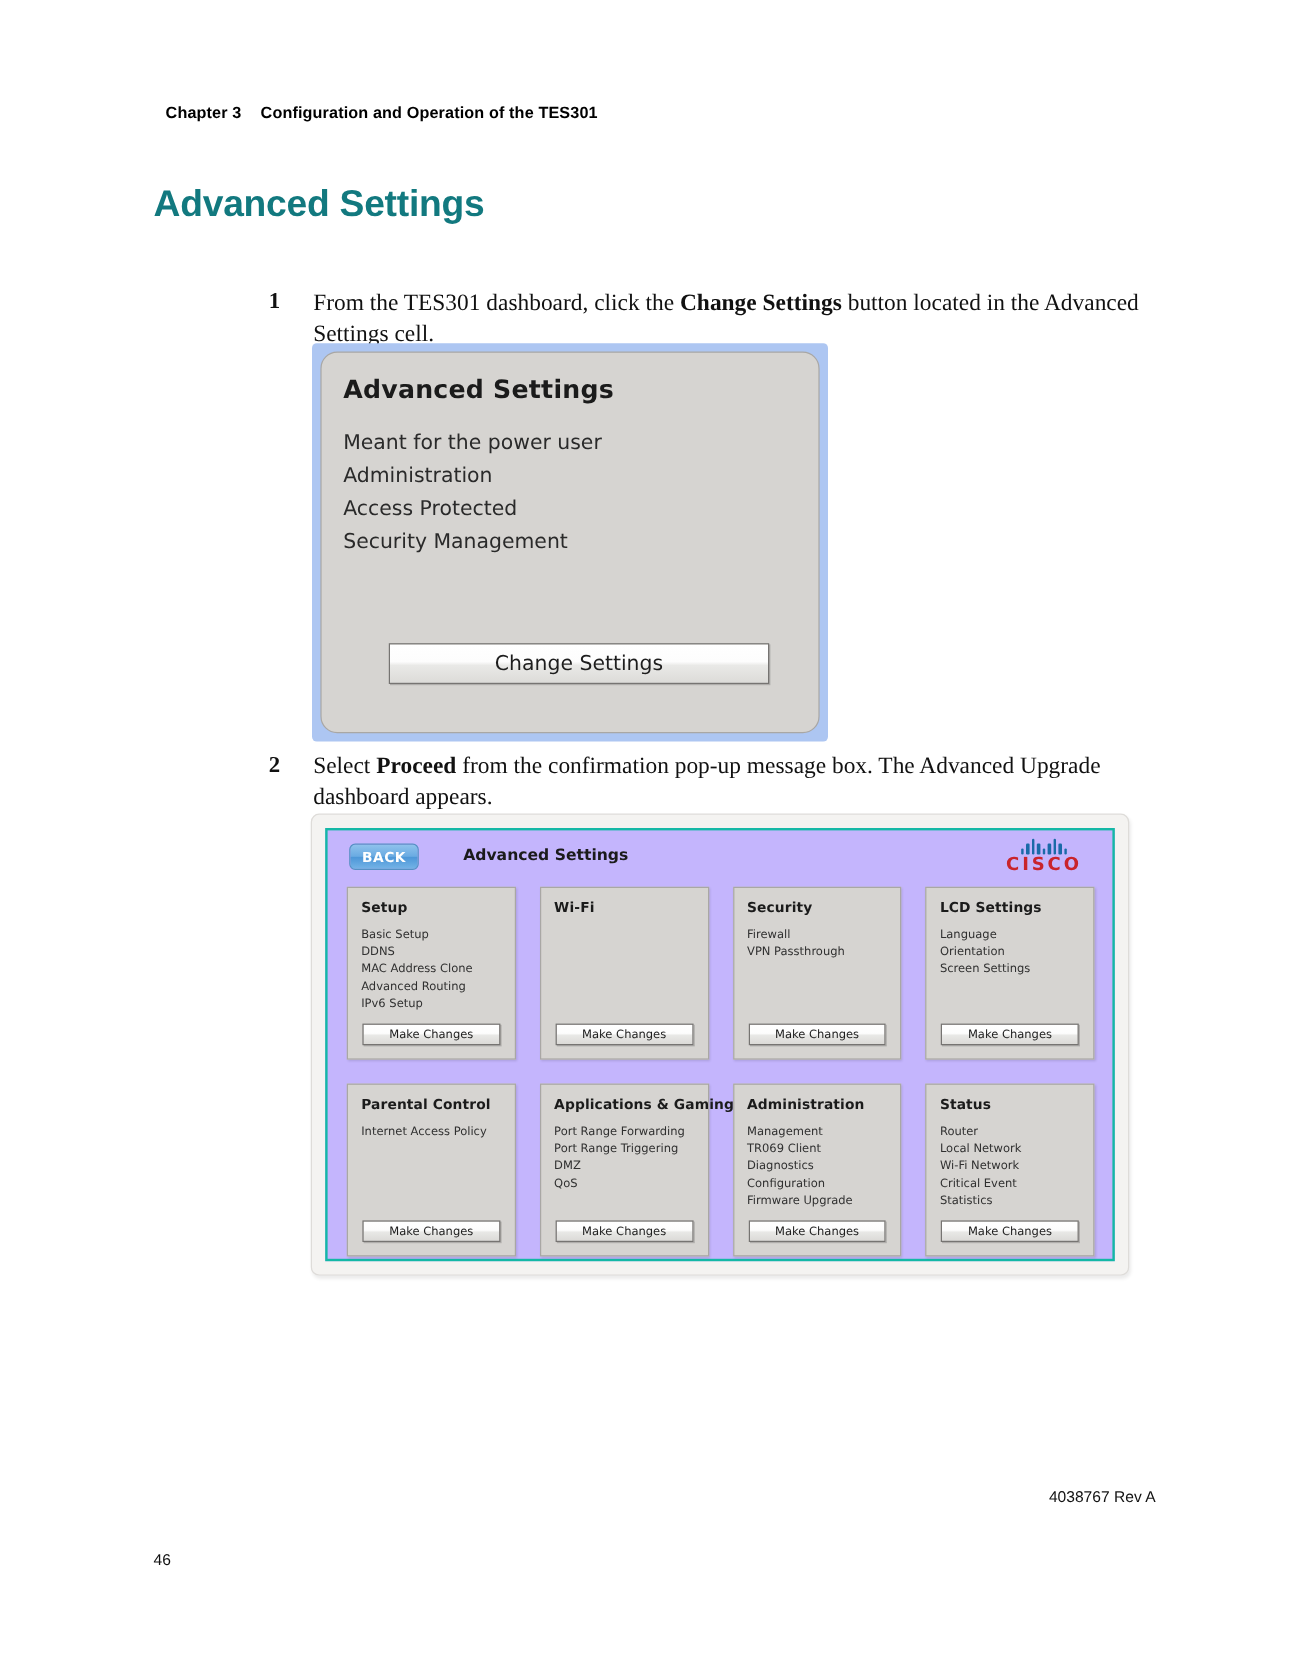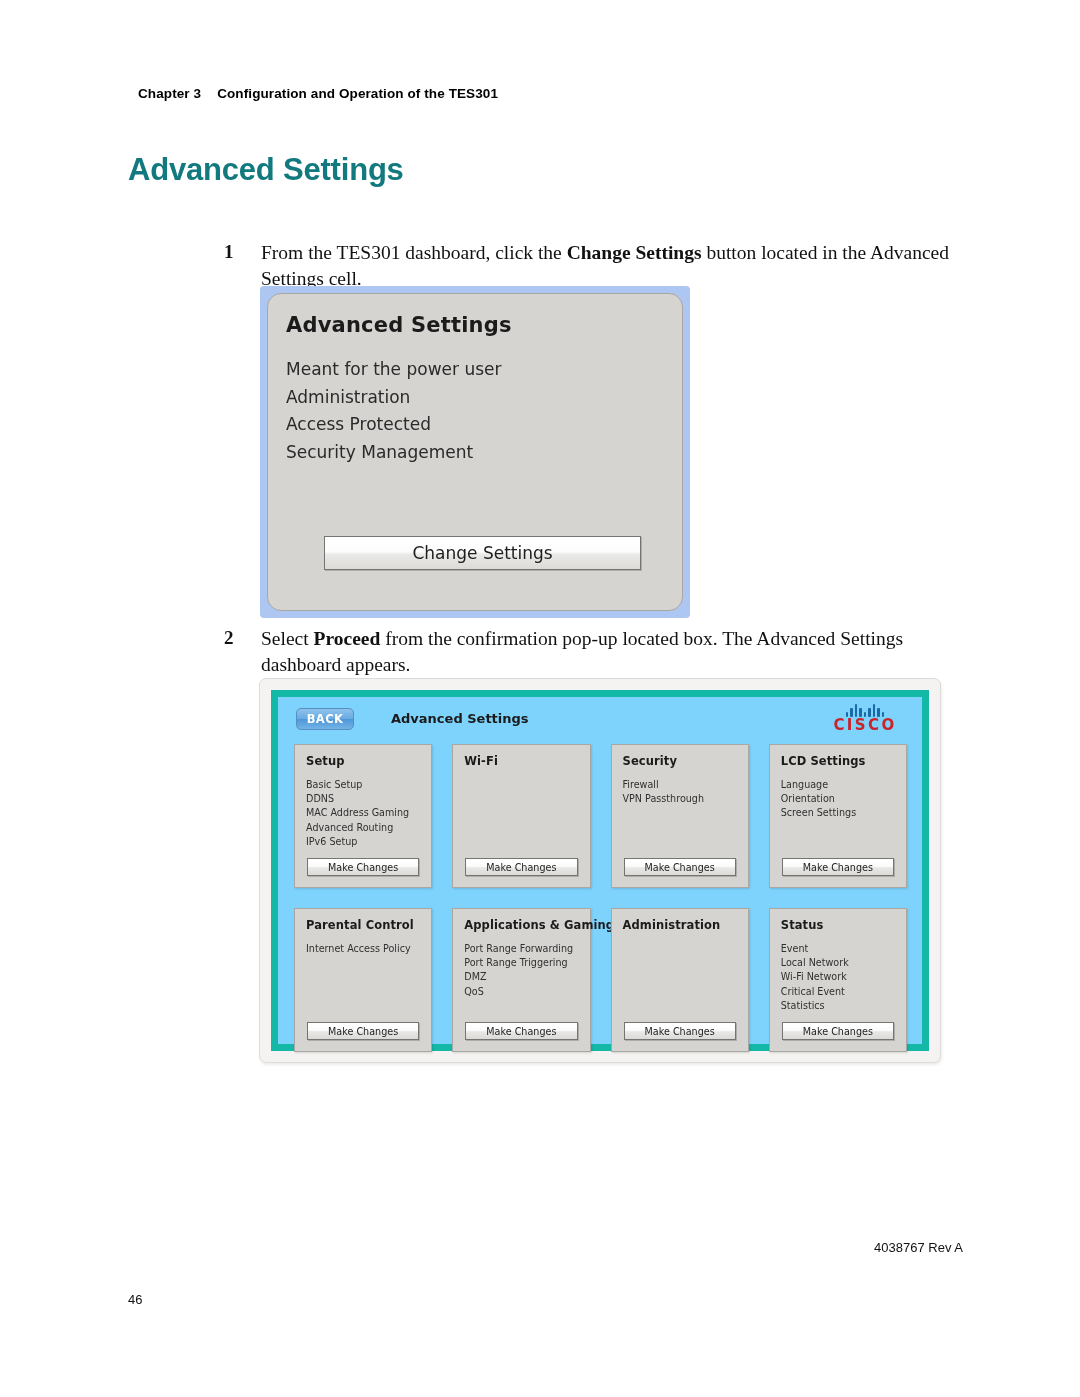--- a/index.html
+++ b/index.html
@@ -150,22 +150,22 @@
     background: #f4f3f1;
     border: 1px solid #dedcd9;
     border-radius: 7px;
     box-sizing: border-box;
     padding: 11px;
     box-shadow: 1px 2px 3px rgba(0,0,0,0.08);
   }
   .dash-inner {
     width: 100%;
     height: 100%;
-    background: #7dd3fc;
-    border: 7px solid #14b8a6;
+    background: #c4b5fd;
+    border: 2px solid #14b8a6;
     box-sizing: border-box;
     position: relative;
   }
 
   .dash-topbar {
     position: relative;
     height: 44px;
   }
   .back-btn {
     position: absolute;
@@ -328,21 +328,21 @@
         <div>Administration</div>
         <div>Access Protected</div>
         <div>Security Management</div>
       </div>
       <div class="cell-button">Change Settings</div>
     </div>
   </div>
 
   <div class="step" id="step-2">
     <div class="step-num">2</div>
-    <div class="step-text"><span>Select </span><b>Proceed</b><span> from the confirmation pop-up located box. The Advanced Settings dashboard appears.</span></div>
+    <div class="step-text"><span>Select </span><b>Proceed</b><span> from the confirmation pop-up message box. The Advanced Upgrade dashboard appears.</span></div>
   </div>
 
   <div class="fig-dash">
     <div class="dash-inner">
 
       <div class="dash-topbar">
         <div class="back-btn">BACK</div>
         <div class="dash-title">Advanced Settings</div>
         <div class="cisco-logo">
           <div class="cisco-bars">
@@ -360,21 +360,21 @@
         </div>
       </div>
 
       <div class="dash-grid">
 
         <div class="dcard">
           <div class="dcard-title">Setup</div>
           <div class="dcard-list">
             <div>Basic Setup</div>
             <div>DDNS</div>
-            <div>MAC Address Gaming</div>
+            <div>MAC Address Clone</div>
             <div>Advanced Routing</div>
             <div>IPv6 Setup</div>
           </div>
           <div class="dcard-btn">Make Changes</div>
         </div>
 
         <div class="dcard">
           <div class="dcard-title">Wi-Fi</div>
           <div class="dcard-btn">Make Changes</div>
         </div>
@@ -412,27 +412,34 @@
             <div>Port Range Forwarding</div>
             <div>Port Range Triggering</div>
             <div>DMZ</div>
             <div>QoS</div>
           </div>
           <div class="dcard-btn">Make Changes</div>
         </div>
 
         <div class="dcard">
           <div class="dcard-title">Administration</div>
+          <div class="dcard-list">
+            <div>Management</div>
+            <div>TR069 Client</div>
+            <div>Diagnostics</div>
+            <div>Configuration</div>
+            <div>Firmware Upgrade</div>
+          </div>
           <div class="dcard-btn">Make Changes</div>
         </div>
 
         <div class="dcard">
           <div class="dcard-title">Status</div>
           <div class="dcard-list">
-            <div>Event</div>
+            <div>Router</div>
             <div>Local Network</div>
             <div>Wi-Fi Network</div>
             <div>Critical Event</div>
             <div>Statistics</div>
           </div>
           <div class="dcard-btn">Make Changes</div>
         </div>
 
       </div>
     </div>

